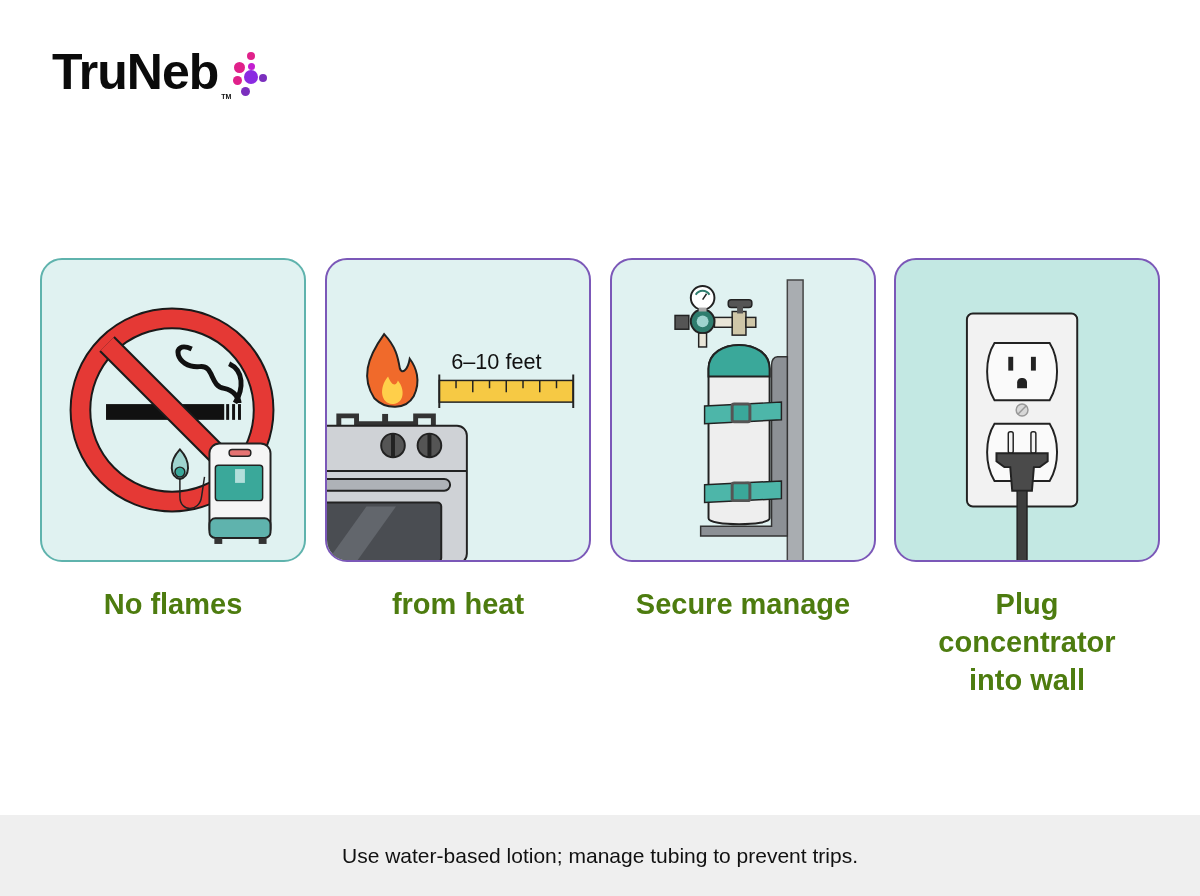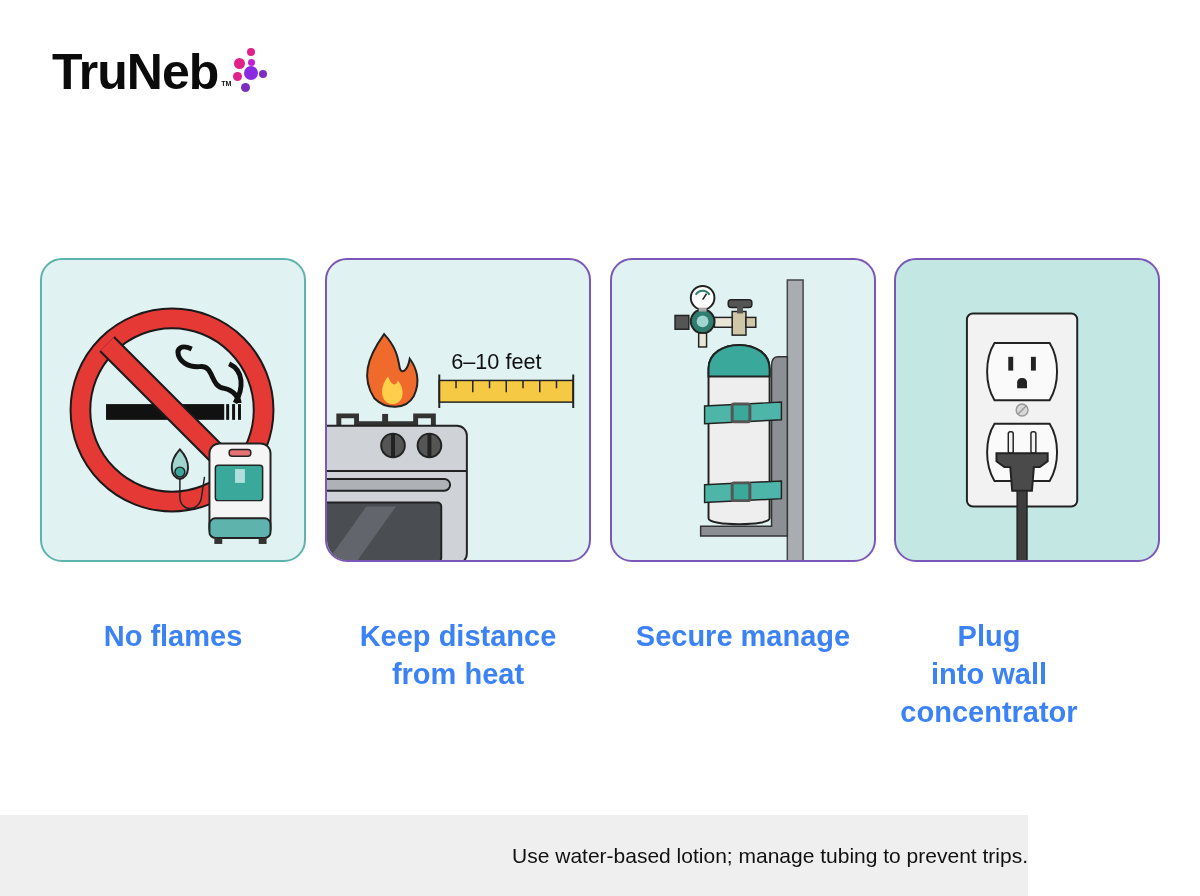--- a/index.html
+++ b/index.html
@@ -1,40 +1,40 @@
 <!DOCTYPE html>
 <html><head>
 <meta charset="utf-8">
 <style>
   * { box-sizing: border-box; margin: 0; padding: 0; }
   html, body { width: 1200px; height: 896px; background: #ffffff; overflow: hidden; }
   body { position: relative; font-family: "Liberation Sans", "DejaVu Sans", sans-serif; color: #0d0d0d; }
 
-  .logo { position: absolute; left: 52px; top: 44px; height: 56px; display: flex; align-items: center; }
+  .logo { position: absolute; left: 52px; top: 44px; height: 56px; display: flex; align-items: flex-end; }
   .logo-text { font-size: 50px; font-weight: 700; letter-spacing: -1px; line-height: 56px; color: #0b0b0b; }
   .logo-tm { font-size: 7px; font-weight: 700; margin-top: 22px; margin-left: 3px; }
   .logo-dots { position: relative; width: 34px; height: 48px; margin-left: 2px; margin-top: 0px; }
   .logo-dots span { position: absolute; border-radius: 50%; }
 
   .cards { position: absolute; left: 40px; top: 258px; width: 1156px; height: 304px; }
   .card { position: absolute; top: 0; width: 266px; height: 304px; border-radius: 22px; background: #e0f2f1; border: 2px solid #7b58b8; overflow: hidden; }
   .card.c1 { left: 0; border-color: #5fb3ad; }
   .card.c2 { left: 285px; }
   .card.c3 { left: 570px; }
   .card.c4 { left: 854px; background: #c3e8e3; }
   .card svg { position: absolute; left: 0; top: 0; width: 100%; height: 100%; }
 
   .captions { position: absolute; left: 40px; top: 585px; width: 1120px; }
-  .caption { position: absolute; top: 0; width: 266px; text-align: center; font-size: 29px; font-weight: 700; line-height: 38px; color: #3b82f6; margin-top: 32px; }
+  .caption { position: absolute; top: 0; width: 266px; text-align: center; font-size: 29px; font-weight: 700; line-height: 38px; color: #4d7c0f; }
   .caption.c1 { left: 0; }
   .caption.c2 { left: 285px; }
   .caption.c3 { left: 570px; }
-  .caption.c4 { left: 816px; }
+  .caption.c4 { left: 854px; }
 
-  .footer { position: absolute; left: 0; top: 815px; width: 1028px; height: 81px; background: #efefef; display: flex; align-items: center; justify-content: flex-end; }
+  .footer { position: absolute; left: 0; top: 815px; width: 1200px; height: 81px; background: #efefef; display: flex; align-items: center; justify-content: center; }
   .footer-text { font-size: 21px; color: #111111; }
 </style>
 </head>
 <body>
 
 <div class="logo">
   <span class="logo-text">TruNeb</span>
   <span class="logo-tm">TM</span>
   <div class="logo-dots">
     <span style="left:14px;top:0px;width:8px;height:8px;background:#e0218a"></span>
@@ -147,28 +147,27 @@
       <rect x="123" y="234" width="10" height="72" fill="#3d3d3d" stroke="#222" stroke-width="1.5"></rect>
     </svg>
   </div>
 </div>
 
 <div class="captions">
   <div class="caption c1">
     <div>No flames</div>
   </div>
   <div class="caption c2">
-    <div>Keep distance</div>
     <div>from heat</div>
   </div>
   <div class="caption c3">
     <div>Secure manage</div>
   </div>
   <div class="caption c4">
     <div>Plug</div>
+    <div>concentrator</div>
     <div>into wall</div>
-    <div>concentrator</div>
   </div>
 </div>
 
 <div class="footer">
   <span class="footer-text">Use water-based lotion; manage tubing to prevent trips.</span>
 </div>
 
 </body></html>

